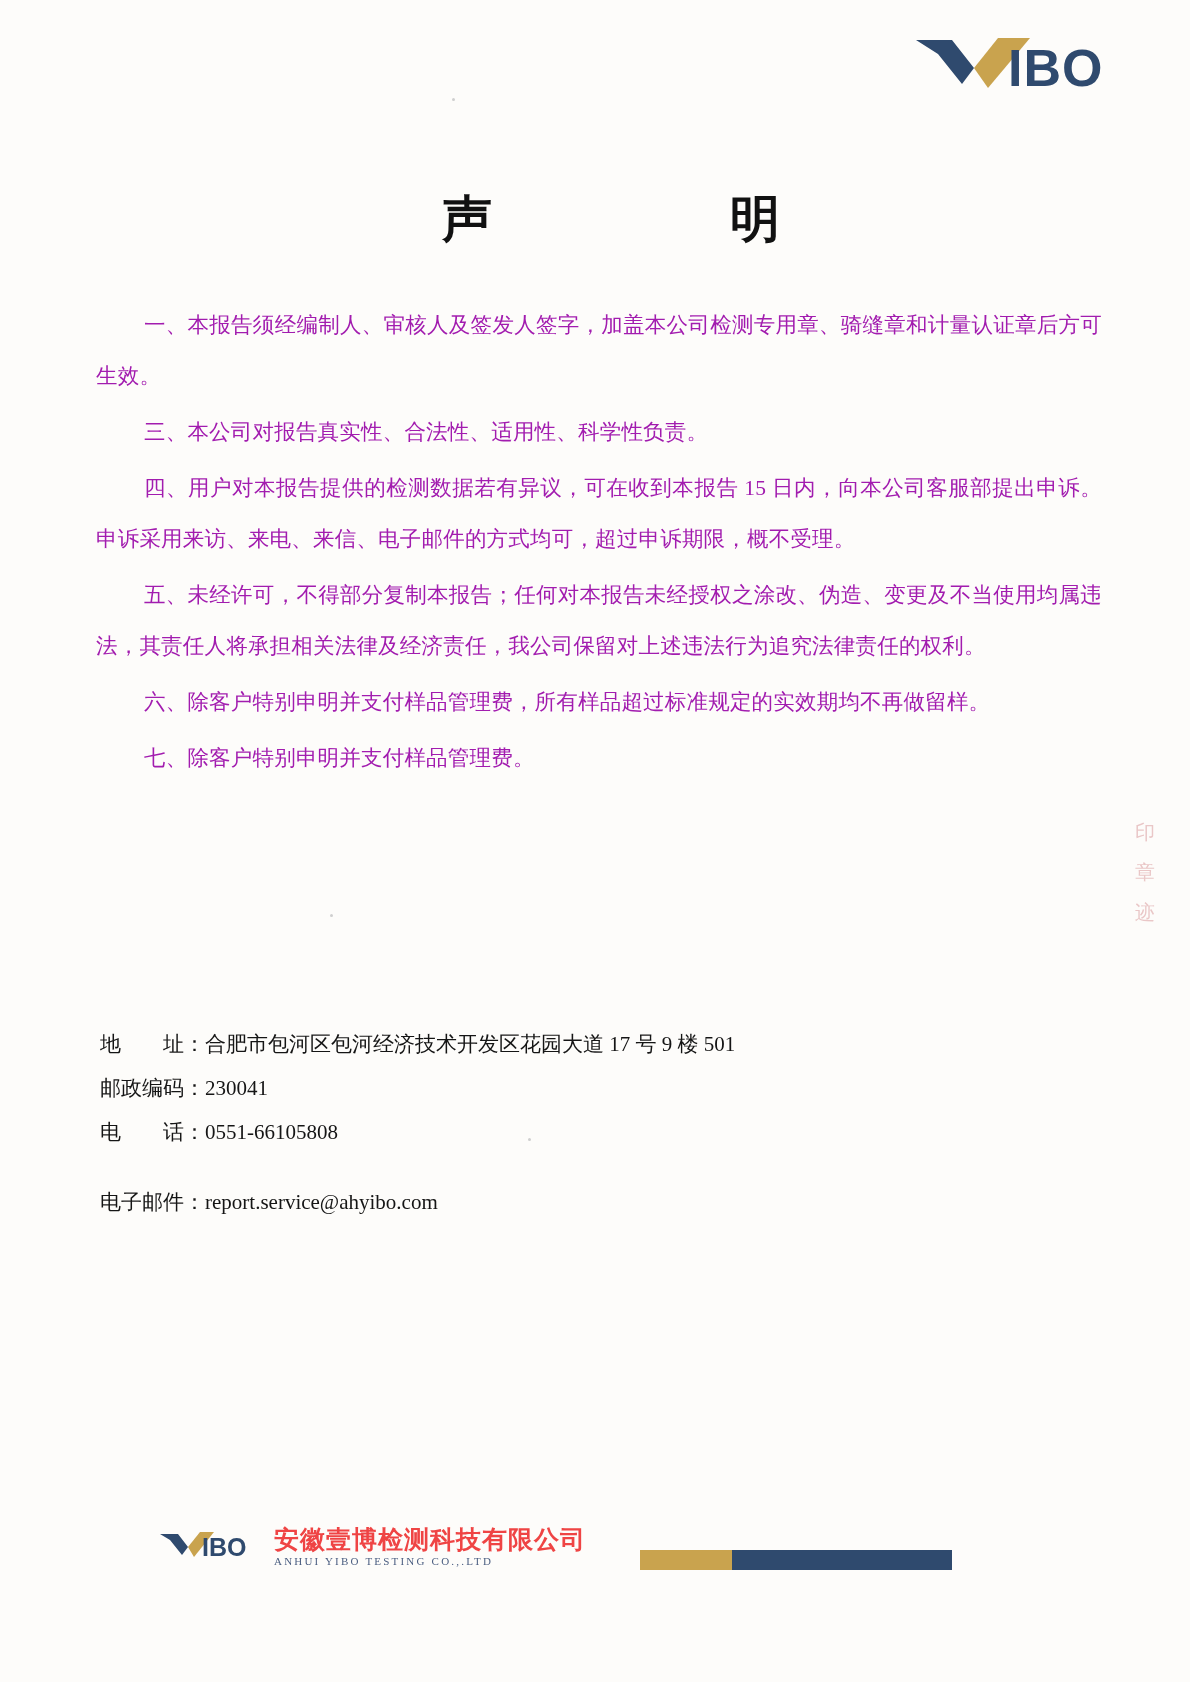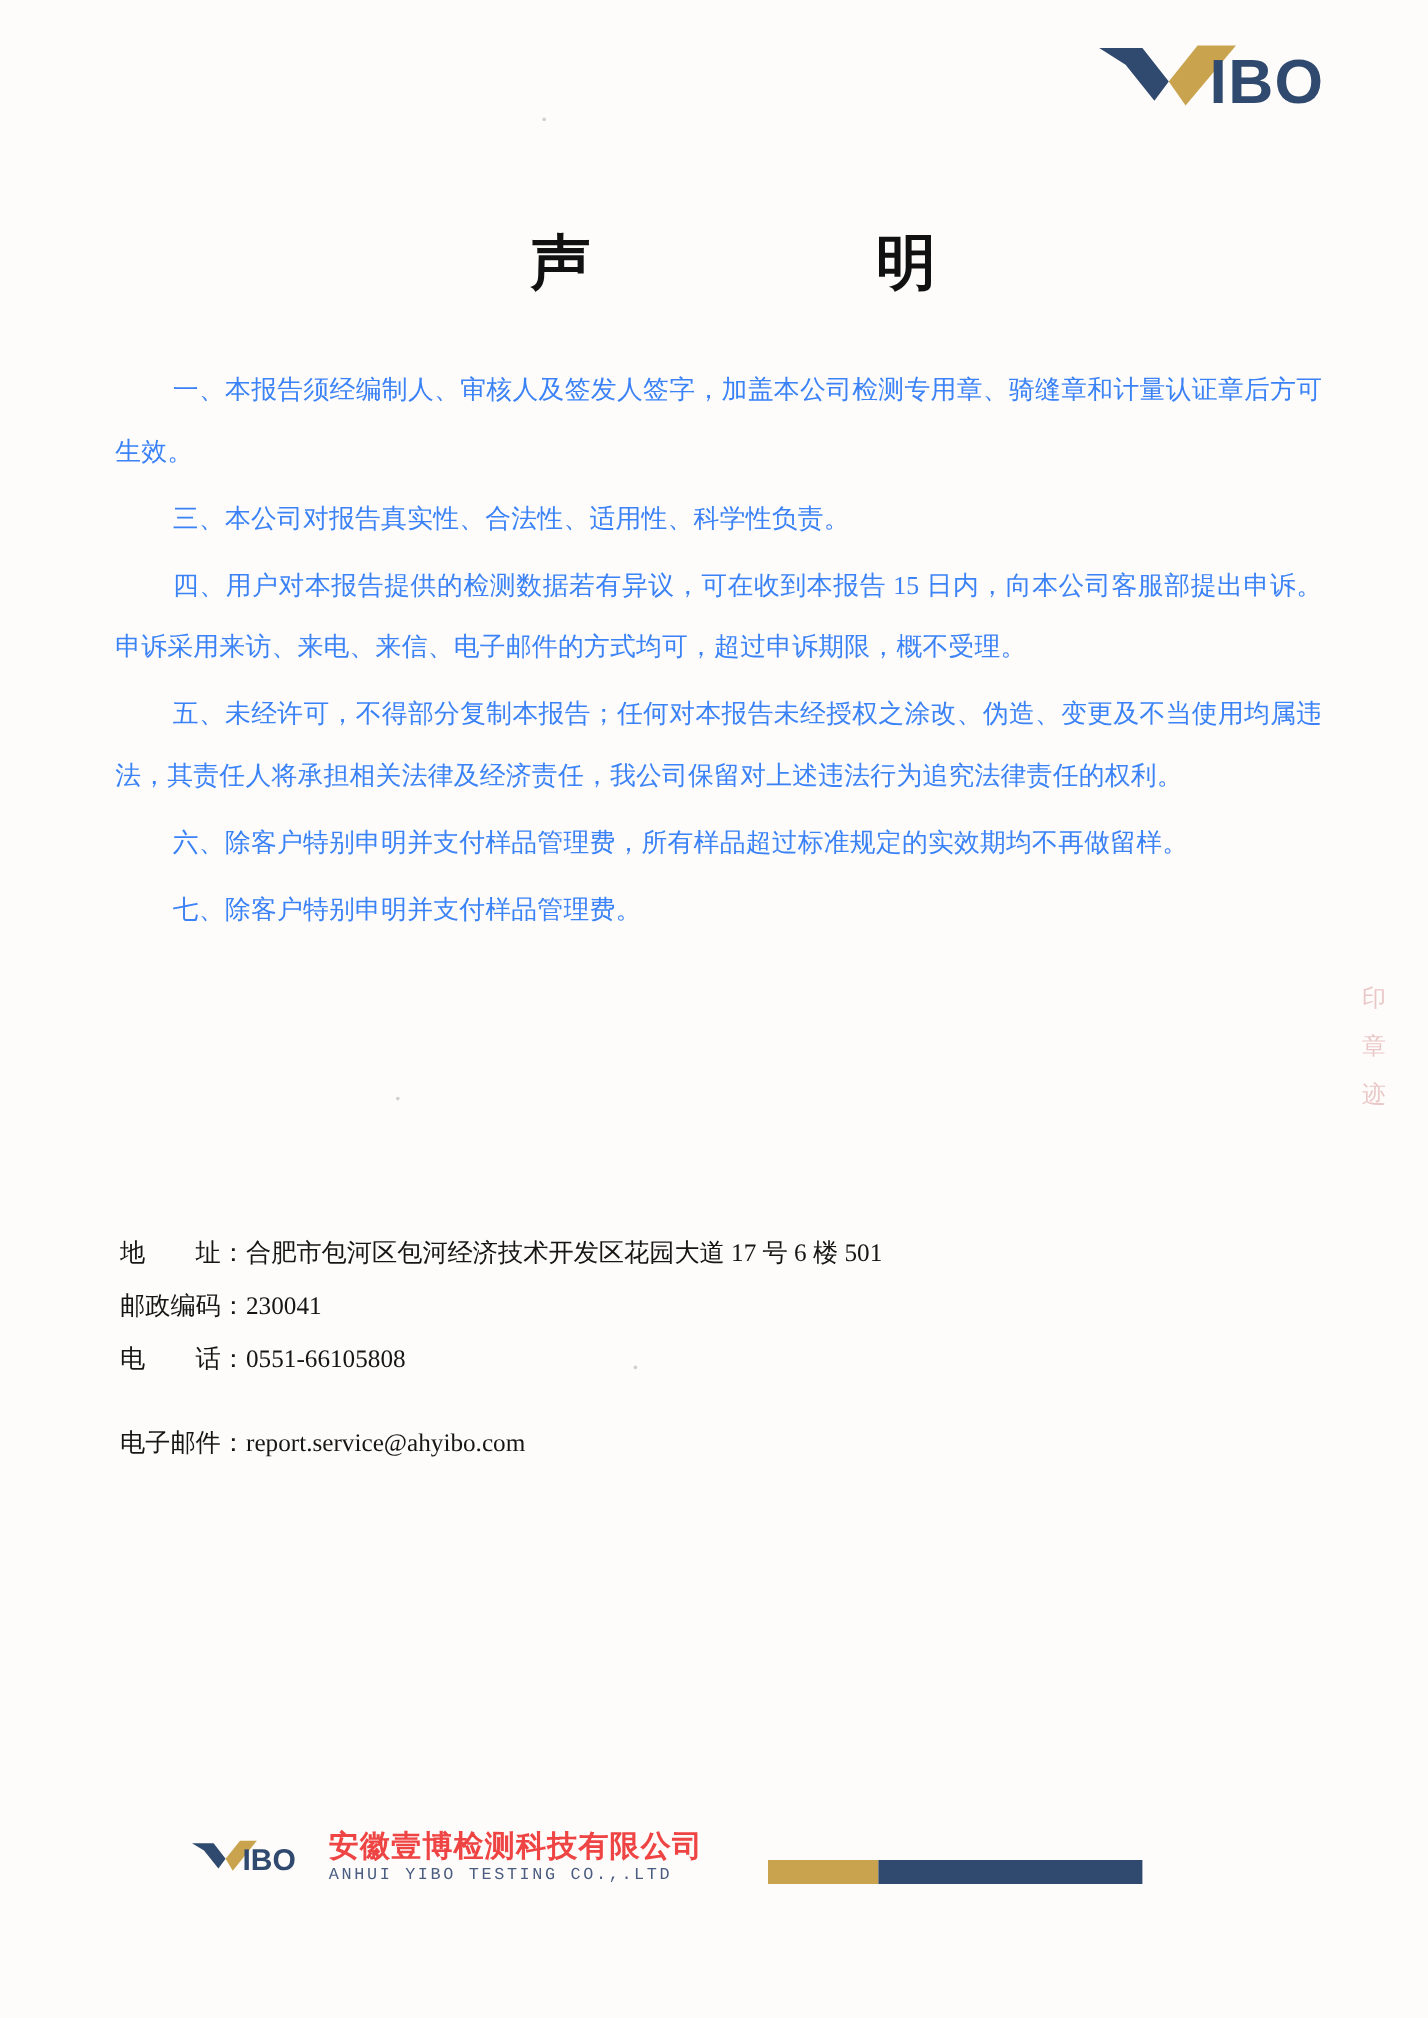--- a/index.html
+++ b/index.html
@@ -54,21 +54,21 @@
     left: 96px;
     width: 1006px;
   }
   .para {
     font-size: 21.5px;
     line-height: 51px;
     text-align: justify;
     text-justify: inter-ideograph;
     text-indent: 48px;
     margin: 0 0 5px 0;
-    color: #3b82f6;
+    color: #a21caf;
     letter-spacing: 0.2px;
   }
 
   
   .contact-block {
     position: absolute;
     top: 1022px;
     left: 100px;
     width: 900px;
   }
@@ -122,22 +122,22 @@
   }
   .footer-cn {
     font-family: "Liberation Sans", sans-serif;
     font-weight: bold;
     font-size: 25px;
     color: #ef4444;
     letter-spacing: 1px;
     line-height: 1.05;
   }
   .footer-en {
-    font-family: Liberation Mono, monospace;
-    font-size: 14px;
+    font-family: Liberation Serif, serif;
+    font-size: 11px;
     color: #4a5d80;
     letter-spacing: 2.2px;
     margin-top: 3px;
   }
   .footer-bars {
     position: absolute;
     left: 640px;
     top: 24px;
     display: flex;
     height: 20px;
@@ -178,21 +178,21 @@
     <p class="para">七、除客户特别申明并支付样品管理费。</p>
   </div>
 
   <div class="stamp">
     <span class="sc">印</span>
     <span class="sc">章</span>
     <span class="sc">迹</span>
   </div>
 
   <div class="contact-block">
-    <div class="contact-line">地　　址：合肥市包河区包河经济技术开发区花园大道 17 号 6 楼 501</div>
+    <div class="contact-line">地　　址：合肥市包河区包河经济技术开发区花园大道 17 号 9 楼 501</div>
     <div class="contact-line">邮政编码：230041</div>
     <div class="contact-line">电　　话：0551-66105808</div>
     <div class="contact-line email">电子邮件：report.service@ahyibo.com</div>
   </div>
 
   <div class="tiny-dot" style="left:452px; top:98px;"></div>
   <div class="tiny-dot" style="left:330px; top:914px;"></div>
   <div class="tiny-dot" style="left:528px; top:1138px;"></div>
 
   <div class="footer">

